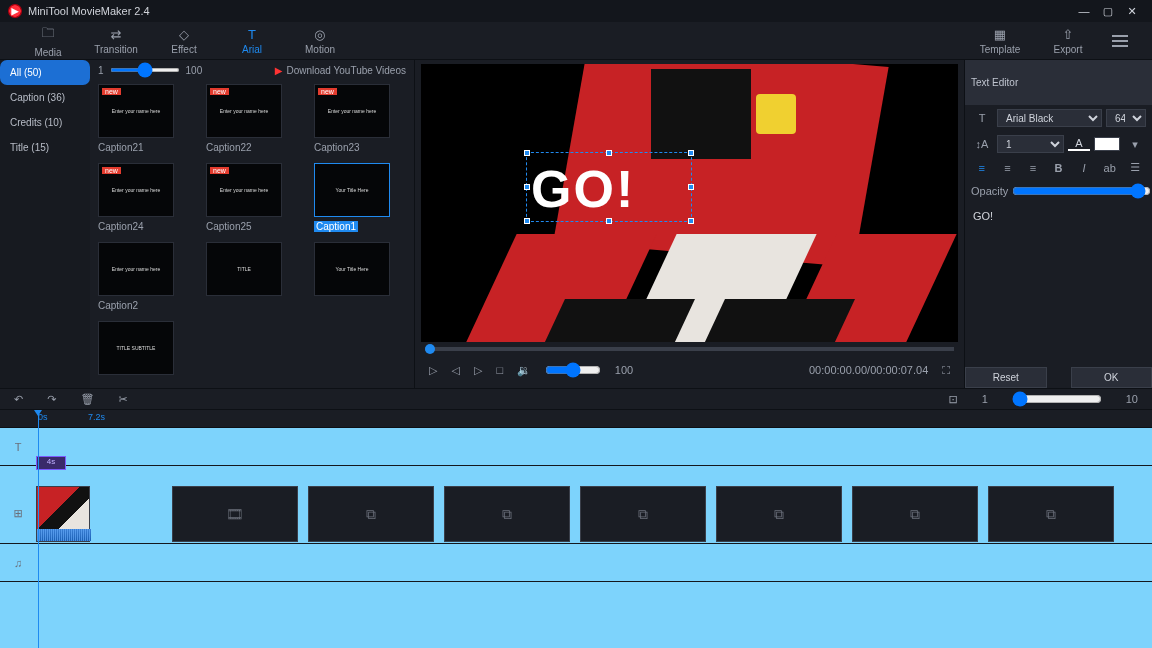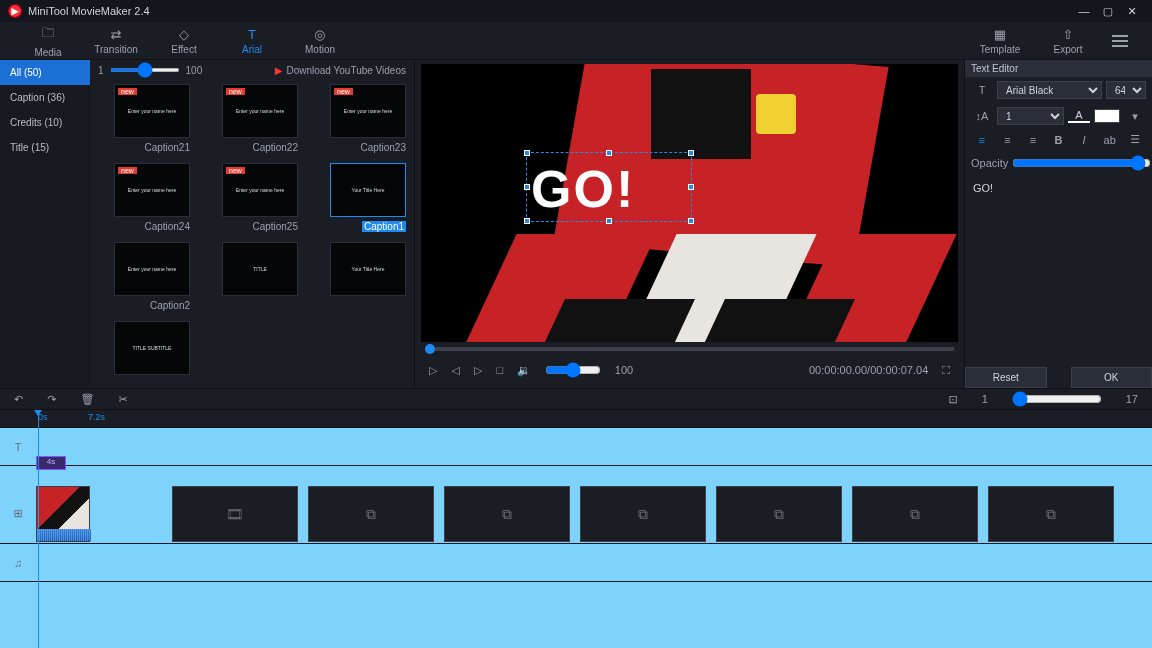--- a/index.html
+++ b/index.html
@@ -11,49 +11,49 @@
 .toolbar { height: 38px; background: #1a1d24; display: flex; align-items: center; padding: 0 14px; border-bottom: 1px solid #0d1015; }
 .toolbtn { display: flex; flex-direction: column; align-items: center; justify-content: center; width: 68px; color: #9aa0ac; cursor: pointer; font-size: 10px; gap: 2px; }
 .toolbtn.active { color: #1f8af0; }
 .toolbtn .ico { font-size: 13px; }
 .toolsp { flex: 1; }
 .hamb { display:flex; flex-direction:column; gap:3px; cursor:pointer; padding:6px 10px;}
 .hamb span{ width:16px; height:2px; background:#9aa0ac;}
 .main { display: flex; height: 328px; }
 .sidebar { width: 90px; background: #171a20; display: flex; flex-direction: column; }
 .sidebar .cat { padding: 7px 10px; font-size: 10px; color: #b8bdc7; cursor: pointer; }
-.sidebar .cat.active { background: #1c6fd4; color: #fff; }
+.sidebar .cat.active { background: #1c6fd4; color: #fff; border-radius: 7px; }
 .gallery { width: 325px; background: #1a1d24; display: flex; flex-direction: column; border-right: 1px solid #0d1015; }
 .galtop { height: 20px; display: flex; align-items: center; padding: 0 8px; font-size: 10px; gap:6px;}
 .galtop input[type=range]{ width:70px; height:4px;}
 .galtopsp{flex:1;}
 .ytlink{display:flex;align-items:center;gap:4px;cursor:pointer;}
 .thumbs { flex: 1; overflow: hidden; padding: 4px 8px; display: grid; grid-template-columns: repeat(3, 1fr); gap: 10px 16px; align-content: start; }
-.th { display: flex; flex-direction: column; align-items: flex-end; gap: 4px; }
+.th { display: flex; flex-direction: column; align-items: flex-start; gap: 4px; }
 .th .box { width: 76px; height: 54px; background: #050608; border: 1px solid #2a2e38; position: relative; display: flex; align-items: center; justify-content: center; font-size: 5px; color: #ddd; cursor: pointer; text-align: center; padding: 2px; }
 .th .box.sel { border: 1px solid #1f8af0; }
 .th .lbl { font-size: 10px; color: #9aa0ac; }
 .th .lbl.sel { background: #1f8af0; color: #fff; padding: 0 2px; }
 .newb { position: absolute; top: 3px; left: 3px; background: #e33b2e; color: #fff; font-size: 7px; padding: 0 3px; }
 .preview { flex: 1; background: #1a1d24; display: flex; flex-direction: column; padding: 4px 6px; }
 .vid { flex: 1; background: #000; position: relative; overflow: hidden; }
 .vid .robot { position:absolute; inset:0; }
 .rblock{position:absolute;}
 .textov { position: absolute; left: 110px; top: 95px; color: #fff; font-size: 52px; font-weight: 900; font-family: "Arial Black", Arial; letter-spacing: 2px; }
 .selbox { position: absolute; left: 105px; top: 88px; width: 166px; height: 70px; border: 1px dashed #1f8af0; }
 .selbox .h { position: absolute; width: 6px; height: 6px; background: #1f8af0; border: 1px solid #fff; }
 .scrub { height: 14px; display:flex; align-items:center; padding:0 4px;}
 .scrub .bar{flex:1; height:4px; background:#3a3f4a; position:relative;}
 .scrub .bar::before{content:"";position:absolute;left:0;top:-3px;width:10px;height:10px;background:#1f8af0;border-radius:50%;}
 .pctrl { height: 28px; display: flex; align-items: center; gap: 14px; padding: 0 8px; font-size: 11px; }
 .pctrl .btn{cursor:pointer; color:#9aa0ac;}
 .pctrl .sp{flex:1;}
 .pctrl input[type=range]{width:56px;}
 .editor { width: 188px; background: #1a1d24; border-left: 1px solid #0d1015; display: flex; flex-direction: column; }
-.edhead{background:#2a2e38; padding:3px 6px; font-size:10px; color:#bfc4cf;}
+.edhead{background:#2a2e38; padding:17px 6px; font-size:10px; color:#bfc4cf;}
 .edrow{display:flex; align-items:center; gap:4px; padding:4px 6px;}
 .edrow select,.edrow input{background:#2a2e38;border:1px solid #3a3f4a;color:#cfd3db;font-size:10px;padding:2px 4px;height:18px;}
 .edrow .ico{width:22px;text-align:center;color:#9aa0ac;cursor:pointer;}
 .edrow .ico.active{color:#1f8af0;}
 .swatch{width:26px;height:14px;background:#fff;border:1px solid #3a3f4a;cursor:pointer;}
 .edtxt{flex:1; padding:6px 8px; color:#d0d3da; font-size:11px;}
 .edbtns{display:flex;gap:24px;}
 .edbtns button{flex:1;background:#2a2e38;border:1px solid #3a3f4a;color:#cfd3db;padding:4px 0;font-size:10px;cursor:pointer;}
 .tltools{height:22px;background:#1a1d24;display:flex;align-items:center;padding:0 14px;gap:24px;border-top:1px solid #0d1015;border-bottom:1px solid #0d1015;}
 .tltools .ico{cursor:pointer;color:#9aa0ac;}
@@ -290,21 +290,21 @@
 
 <div class="tltools">
   <span class="ico">↶</span>
   <span class="ico">↷</span>
   <span class="ico">🗑</span>
   <span class="ico">✂</span>
   <div class="sp"></div>
   <span class="ico">⊡</span>
   <span>1</span>
   <input type="range" style="width: 90px;" value="1">
-  <span>17</span>
+  <span>10</span>
 </div>
 
 <div class="timeline">
   <div class="ruler">
     <span style="left:38px;">0s</span>
     <span style="left:88px;">7.2s</span>
   </div>
   <div class="playhead"></div>
 
   <div class="track small">

